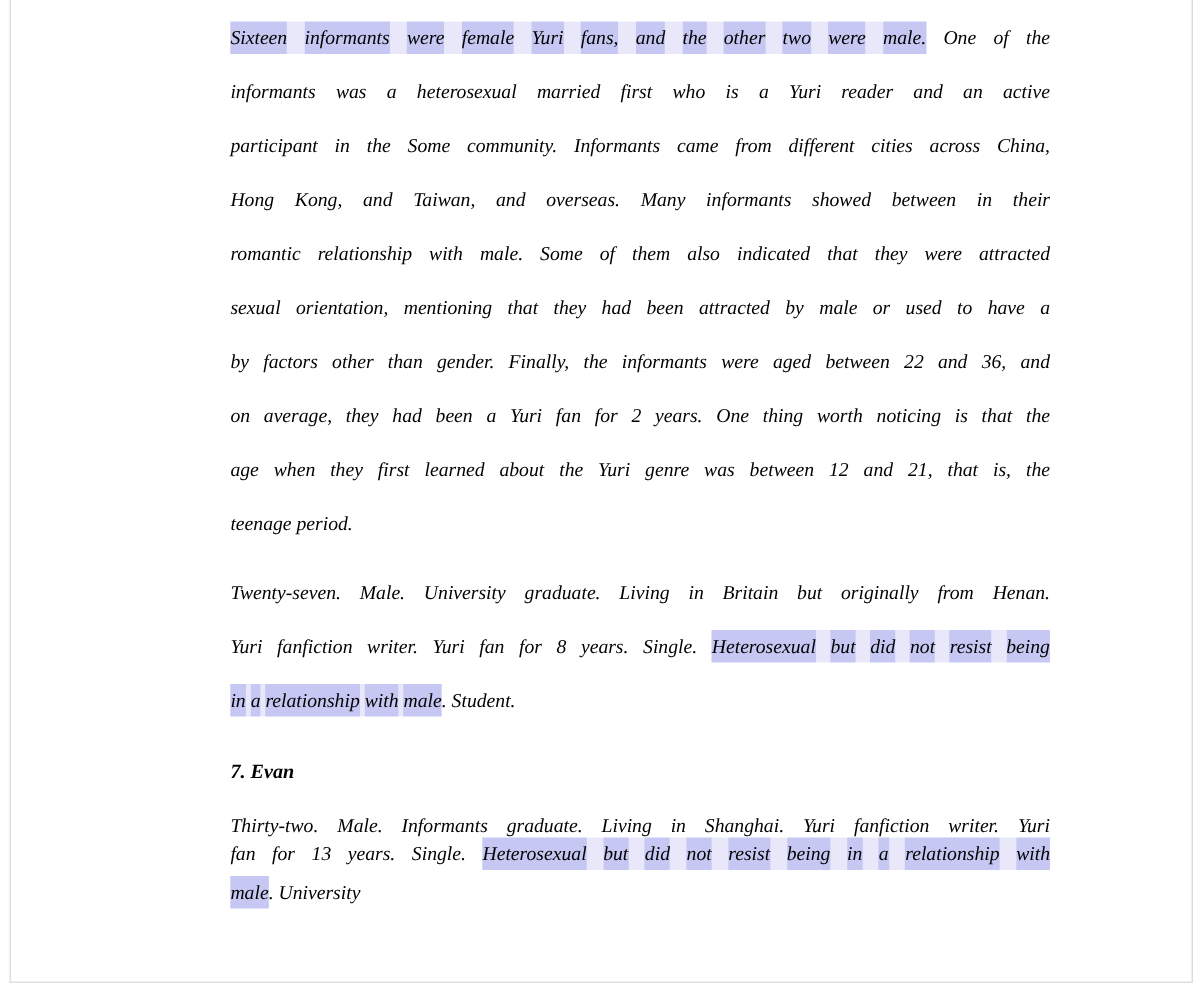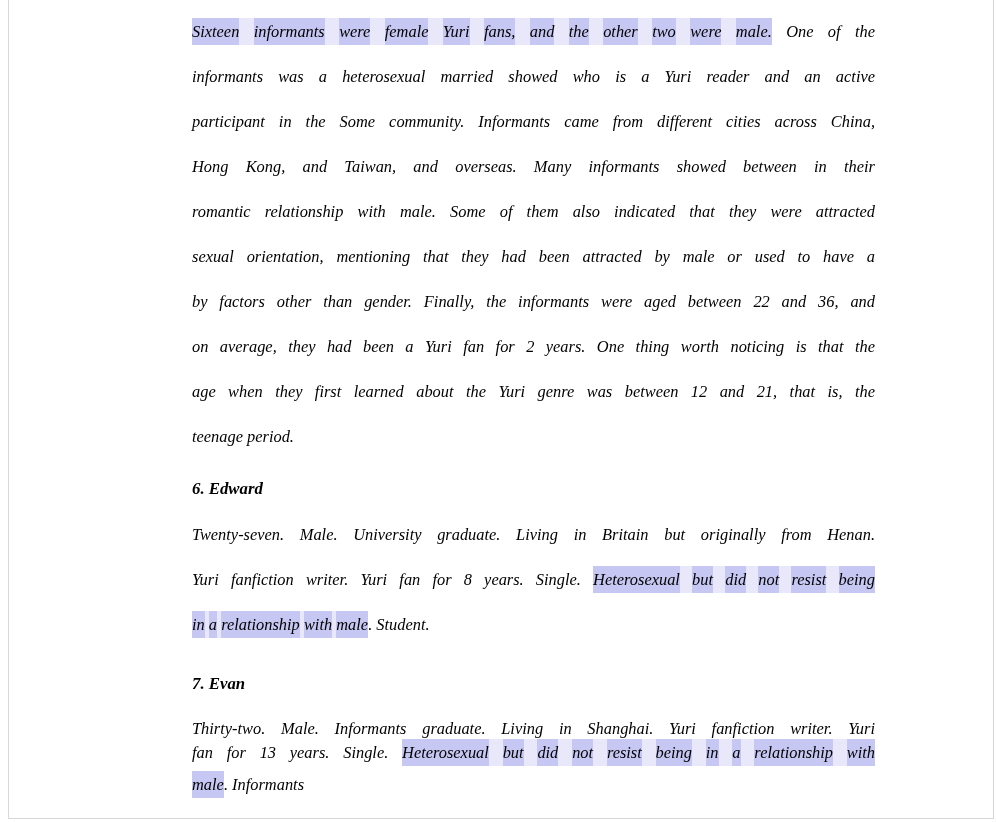--- a/index.html
+++ b/index.html
@@ -66,36 +66,35 @@
     padding: 4px 0;
   }
 </style>
 </head>
 <body>
 
 <div class="page">
   <div class="content">
       <div class="para spaced sec-0">
         <div class="line"><span class="hlwrap" style="background: rgb(232, 232, 250);"><span class="hlword" style="background: rgb(198, 199, 242);">Sixteen</span> <span class="hlword" style="background: rgb(198, 199, 242);">informants</span> <span class="hlword" style="background: rgb(198, 199, 242);">were</span> <span class="hlword" style="background: rgb(198, 199, 242);">female</span> <span class="hlword" style="background: rgb(198, 199, 242);">Yuri</span> <span class="hlword" style="background: rgb(198, 199, 242);">fans,</span> <span class="hlword" style="background: rgb(198, 199, 242);">and</span> <span class="hlword" style="background: rgb(198, 199, 242);">the</span> <span class="hlword" style="background: rgb(198, 199, 242);">other</span> <span class="hlword" style="background: rgb(198, 199, 242);">two</span> <span class="hlword" style="background: rgb(198, 199, 242);">were</span> <span class="hlword" style="background: rgb(198, 199, 242);">male.</span></span><span> One of the</span></div>
-        <div class="line"><span>informants was a heterosexual married showed who is a Yuri reader and an active</span></div>
+        <div class="line"><span>informants was a heterosexual married first who is a Yuri reader and an active</span></div>
         <div class="line"><span>participant in the Some community. Informants came from different cities across China,</span></div>
         <div class="line"><span>Hong Kong, and Taiwan, and overseas. Many informants showed between in their</span></div>
         <div class="line"><span>romantic relationship with male. Some of them also indicated that they were attracted</span></div>
         <div class="line"><span>sexual orientation, mentioning that they had been attracted by male or used to have a</span></div>
         <div class="line"><span>by factors other than gender. Finally, the informants were aged between 22 and 36, and</span></div>
         <div class="line"><span>on average, they had been a Yuri fan for 2 years. One thing worth noticing is that the</span></div>
         <div class="line"><span>age when they first learned about the Yuri genre was between 12 and 21, that is, the</span></div>
         <div class="line last"><span>teenage period.</span></div>
       </div>
-      <div class="heading sec-1">6. Edward</div>
       <div class="para spaced sec-2">
         <div class="line"><span>Twenty-seven. Male. University graduate. Living in Britain but originally from Henan.</span></div>
         <div class="line"><span>Yuri fanfiction writer. Yuri fan for 8 years. Single. </span><span class="hlwrap" style="background: rgb(232, 232, 250);"><span class="hlword" style="background: rgb(198, 199, 242);">Heterosexual</span> <span class="hlword" style="background: rgb(198, 199, 242);">but</span> <span class="hlword" style="background: rgb(198, 199, 242);">did</span> <span class="hlword" style="background: rgb(198, 199, 242);">not</span> <span class="hlword" style="background: rgb(198, 199, 242);">resist</span> <span class="hlword" style="background: rgb(198, 199, 242);">being</span></span></div>
         <div class="line last"><span class="hlwrap" style="background: rgb(232, 232, 250);"><span class="hlword" style="background: rgb(198, 199, 242);">in</span> <span class="hlword" style="background: rgb(198, 199, 242);">a</span> <span class="hlword" style="background: rgb(198, 199, 242);">relationship</span> <span class="hlword" style="background: rgb(198, 199, 242);">with</span> <span class="hlword" style="background: rgb(198, 199, 242);">male</span></span><span>. Student.</span></div>
       </div>
       <div class="heading sec-3">7. Evan</div>
       <div class="para tight sec-4">
         <div class="line"><span>Thirty-two. Male. Informants graduate. Living in Shanghai. Yuri fanfiction writer. Yuri</span></div>
         <div class="line"><span>fan for 13 years. Single. </span><span class="hlwrap" style="background: rgb(232, 232, 250);"><span class="hlword" style="background: rgb(198, 199, 242);">Heterosexual</span> <span class="hlword" style="background: rgb(198, 199, 242);">but</span> <span class="hlword" style="background: rgb(198, 199, 242);">did</span> <span class="hlword" style="background: rgb(198, 199, 242);">not</span> <span class="hlword" style="background: rgb(198, 199, 242);">resist</span> <span class="hlword" style="background: rgb(198, 199, 242);">being</span> <span class="hlword" style="background: rgb(198, 199, 242);">in</span> <span class="hlword" style="background: rgb(198, 199, 242);">a</span> <span class="hlword" style="background: rgb(198, 199, 242);">relationship</span> <span class="hlword" style="background: rgb(198, 199, 242);">with</span></span></div>
-        <div class="line last gap-before"><span class="hlwrap" style="background: rgb(232, 232, 250);"><span class="hlword" style="background: rgb(198, 199, 242);">male</span></span><span>. Informants</span></div>
+        <div class="line last gap-before"><span class="hlwrap" style="background: rgb(232, 232, 250);"><span class="hlword" style="background: rgb(198, 199, 242);">male</span></span><span>. University</span></div>
       </div>
     </div>
 </div>
 
 </body></html>

